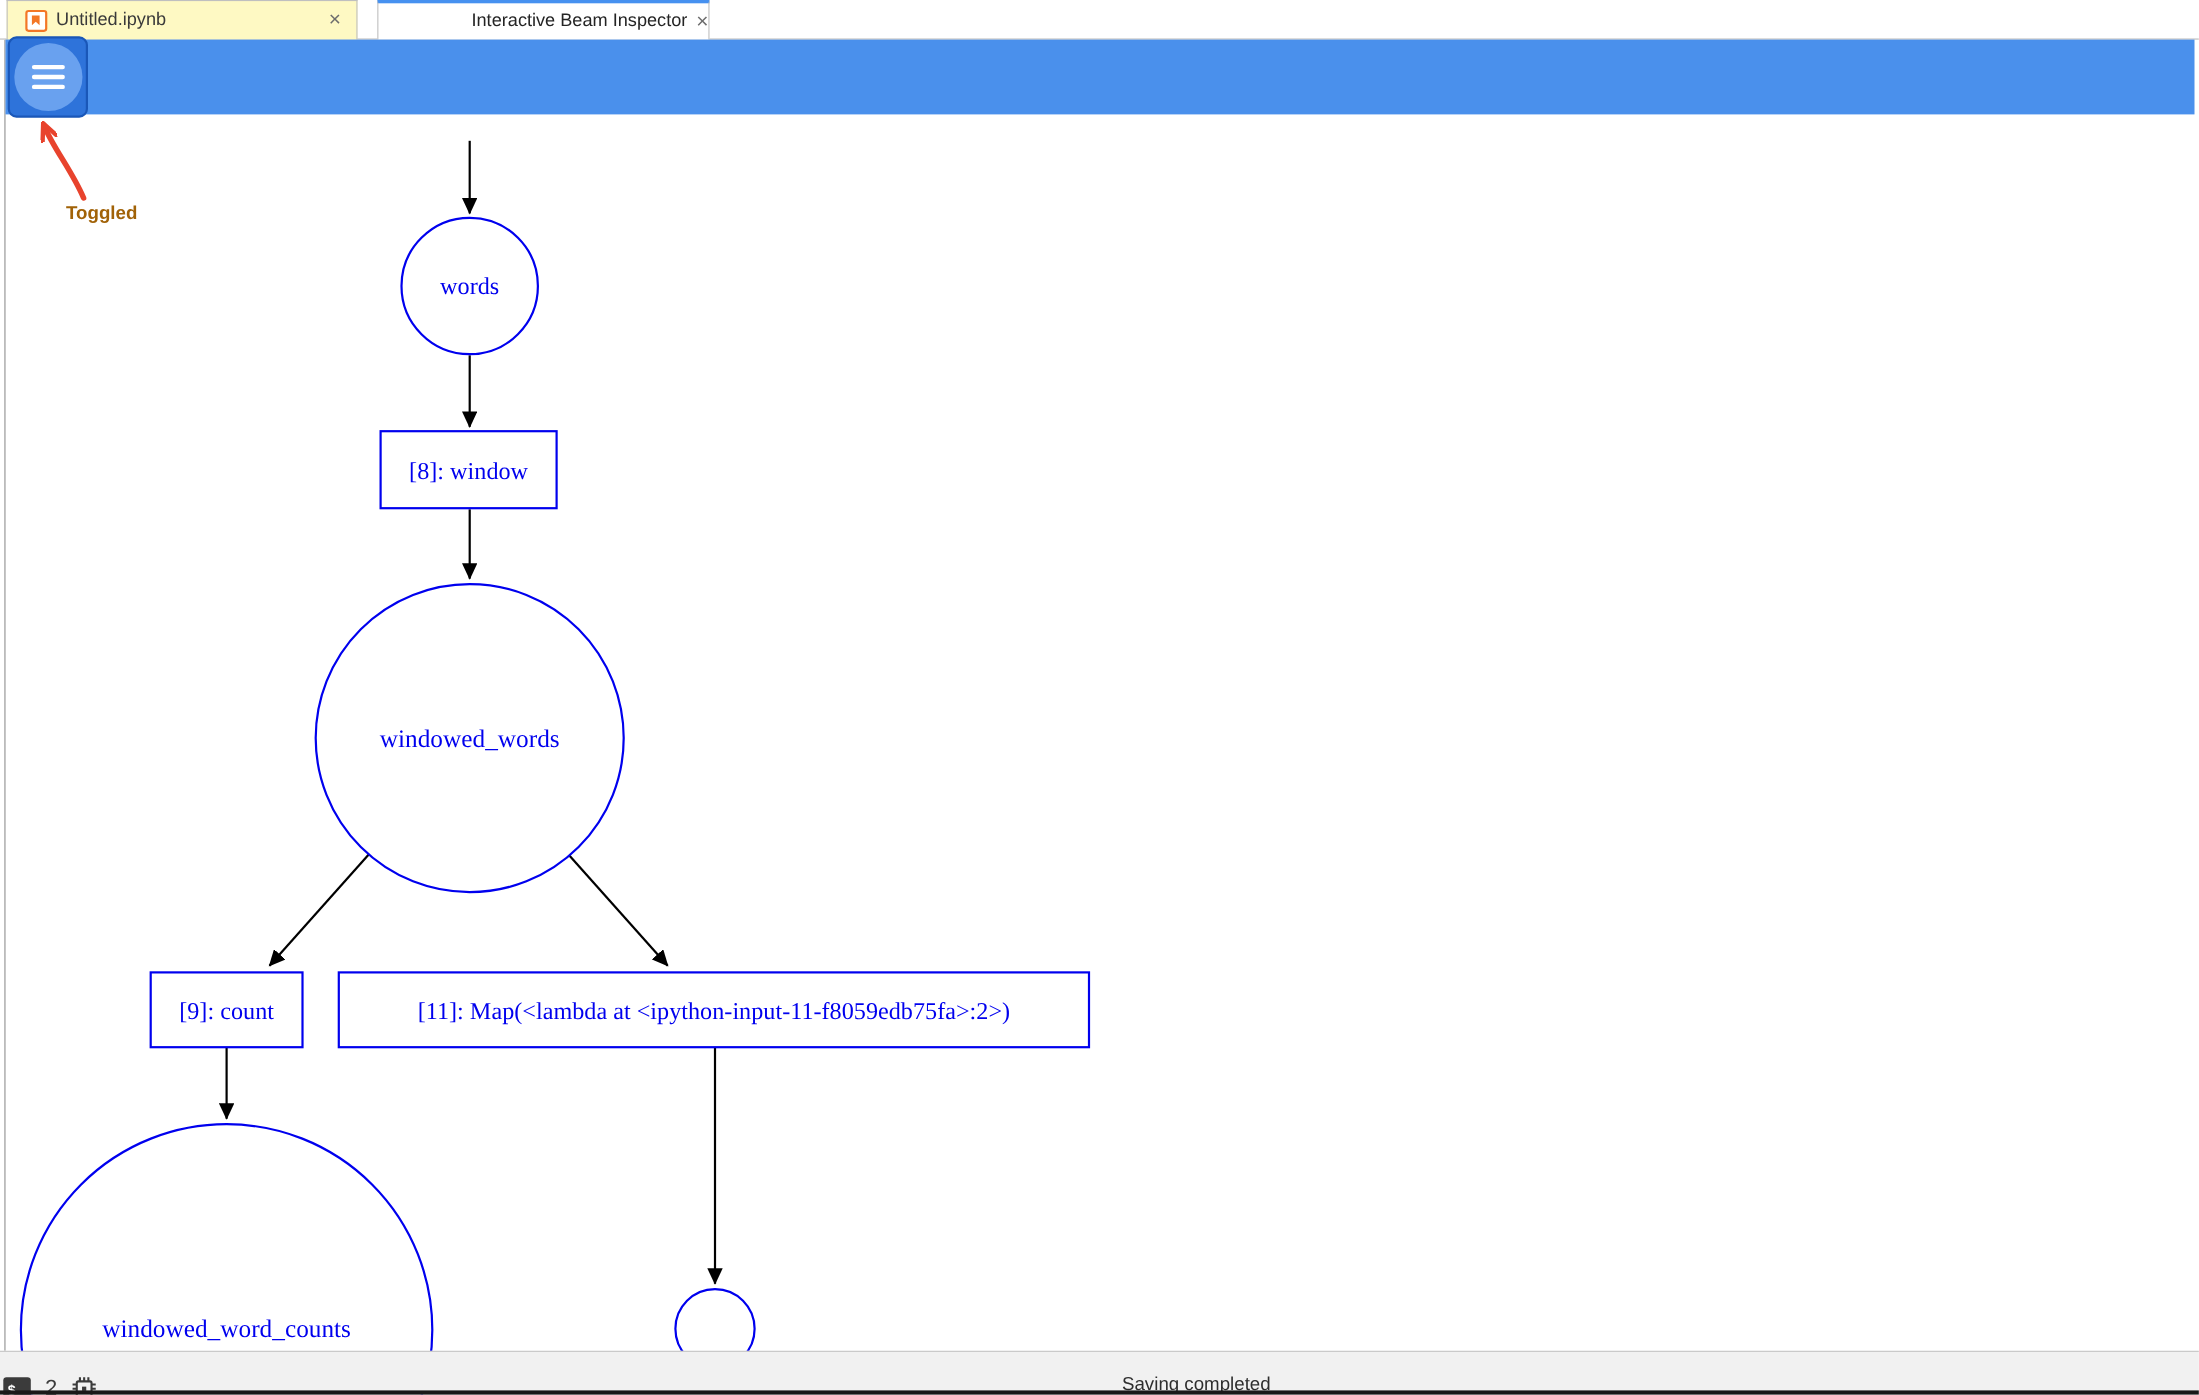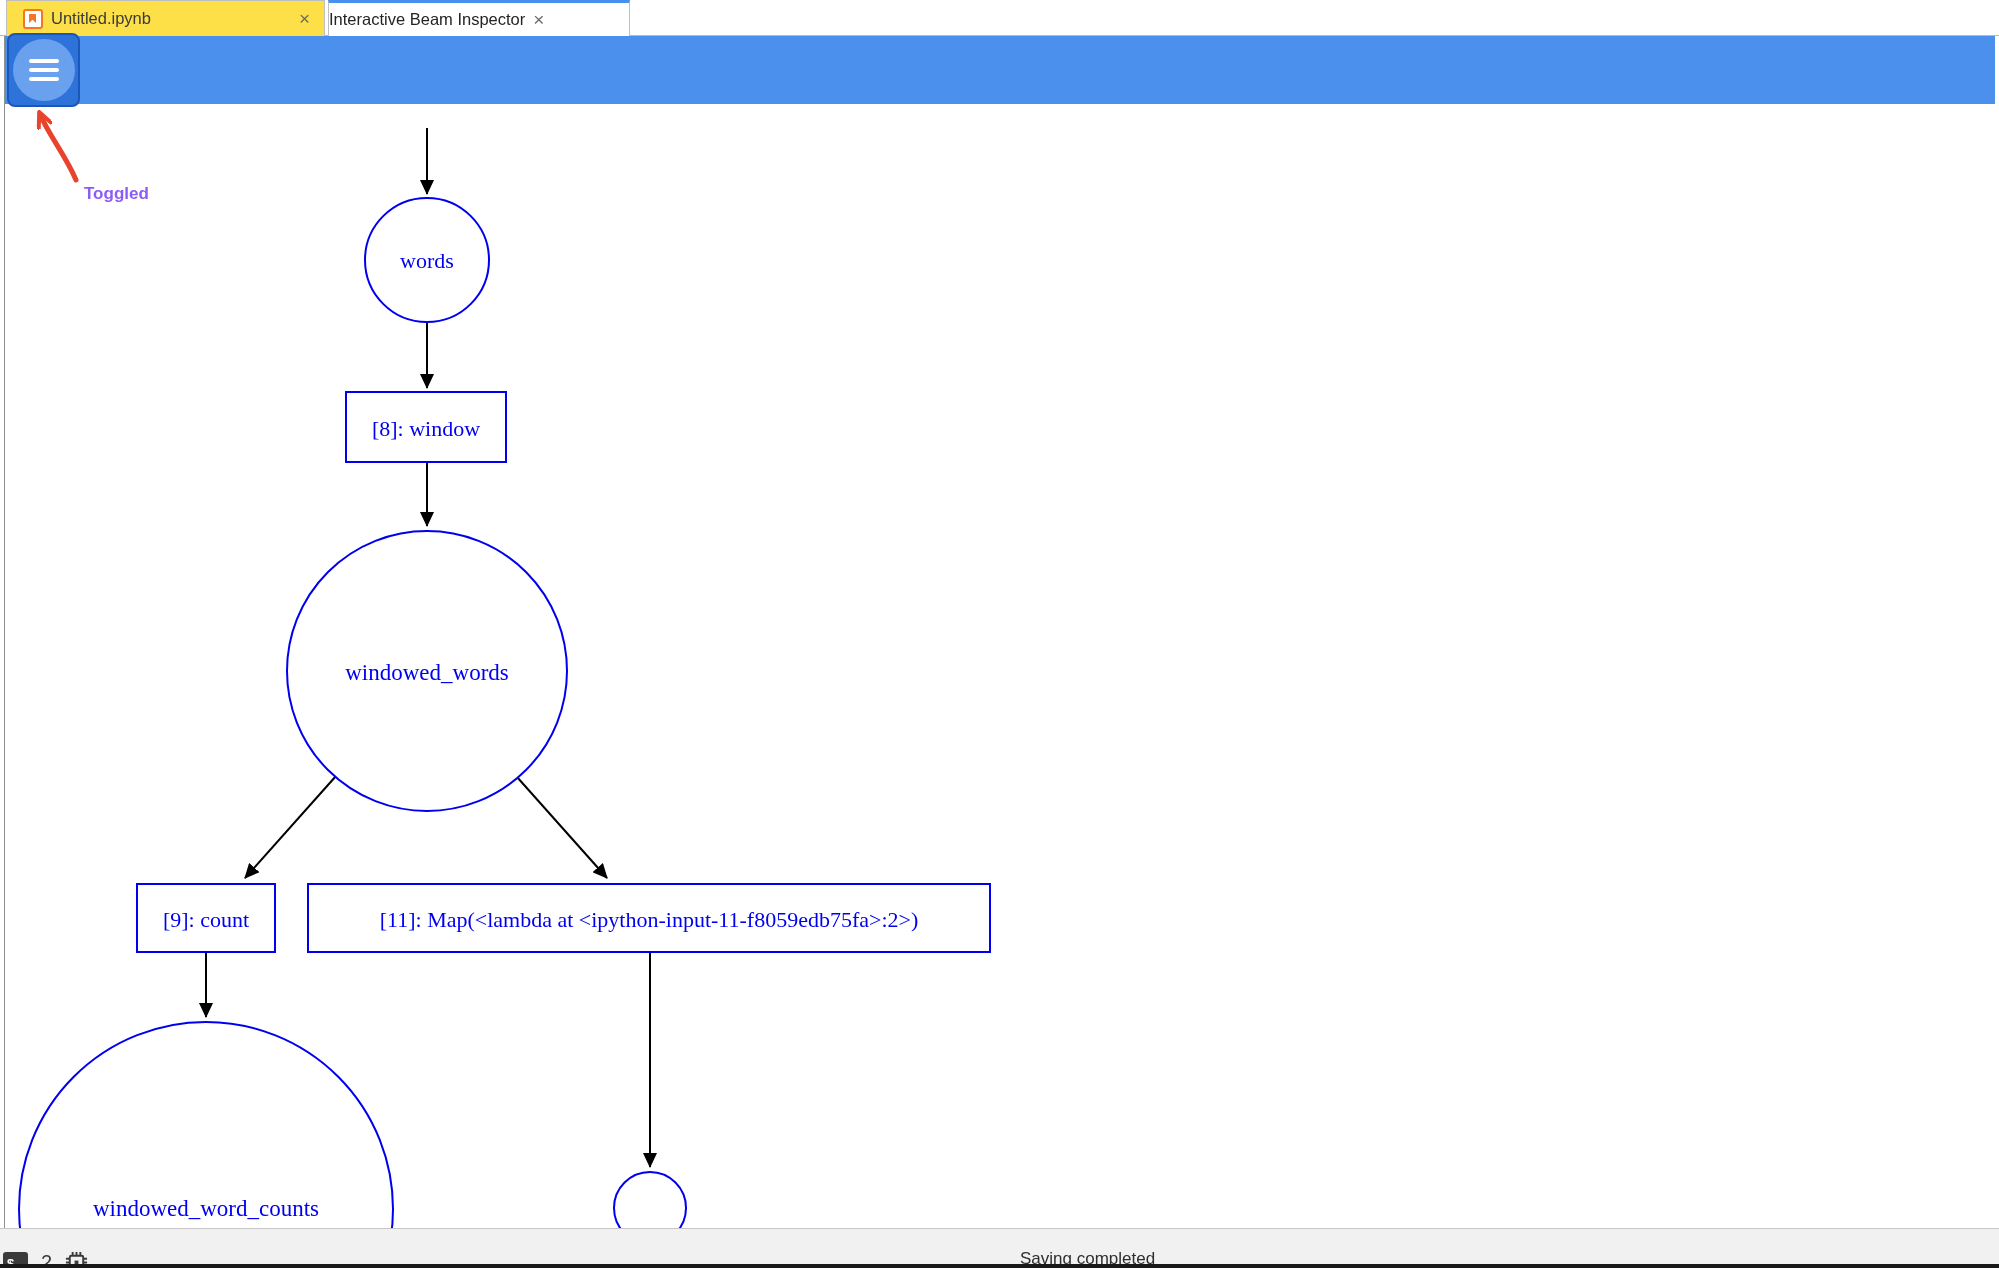--- a/index.html
+++ b/index.html
@@ -13,29 +13,29 @@
   
   .tabbar {
     position: absolute; left: 0; top: 0; width: 1999px; height: 36px;
     background: #ffffff; border-bottom: 1px solid #b9b9b9;
   }
   .tab {
     position: absolute; top: 0; height: 36px;
     display: flex; align-items: center;
   }
   .tab.inactive {
-    left: 6px; width: 319px; background: #fde047;
+    left: 6px; width: 319px; background: #fef9c3;
     border: 1px solid #bfbfbf; border-bottom: none;
     padding: 0 14px 0 16px;
   }
   .tab.active {
-    left: 328px; width: 302px; background: #ffffff;
+    left: 343px; width: 302px; background: #ffffff;
     border-left: 1px solid #bfbfbf; border-right: 1px solid #bfbfbf;
     border-top: 3px solid #4691f0;
-    justify-content: flex-start;
+    justify-content: flex-end;
   }
   .tab-label { font-size: 16.5px; color: #3a3a3a; white-space: nowrap; }
   .tab.active .tab-label { color: #242424; }
   .tab-close {
     font-size: 19px; color: #6d6d6d; margin-left: 8px; line-height: 1;
     cursor: pointer;
   }
   .tab.inactive .tab-close { margin-left: auto; }
   .nb-icon {
     width: 20px; height: 20px; border: 2.5px solid #f37726; border-radius: 3px;
@@ -71,21 +71,21 @@
     background: #8f8f8f;
   }
   .graph-svg { position: absolute; left: 0; top: 0; }
   .graph-label {
     font-family: "Liberation Serif", "DejaVu Serif", serif;
   }
 
   
   .annotation-label {
     position: absolute; left: 60px; top: 184px;
-    color: #8b5cf6; font-size: 17px; font-weight: 700; margin-left: 24px;
+    color: #a16207; font-size: 17px; font-weight: 700;
   }
   .annotation-svg { position: absolute; left: 0; top: 0; pointer-events: none; }
 
   
   .statusbar {
     position: absolute; left: 0; top: 1228px; width: 1999px; height: 40px;
     background: #f1f1f1; border-top: 1px solid #c6c6c6;
   }
   .status-left {
     position: absolute; left: 3px; top: 22px;

